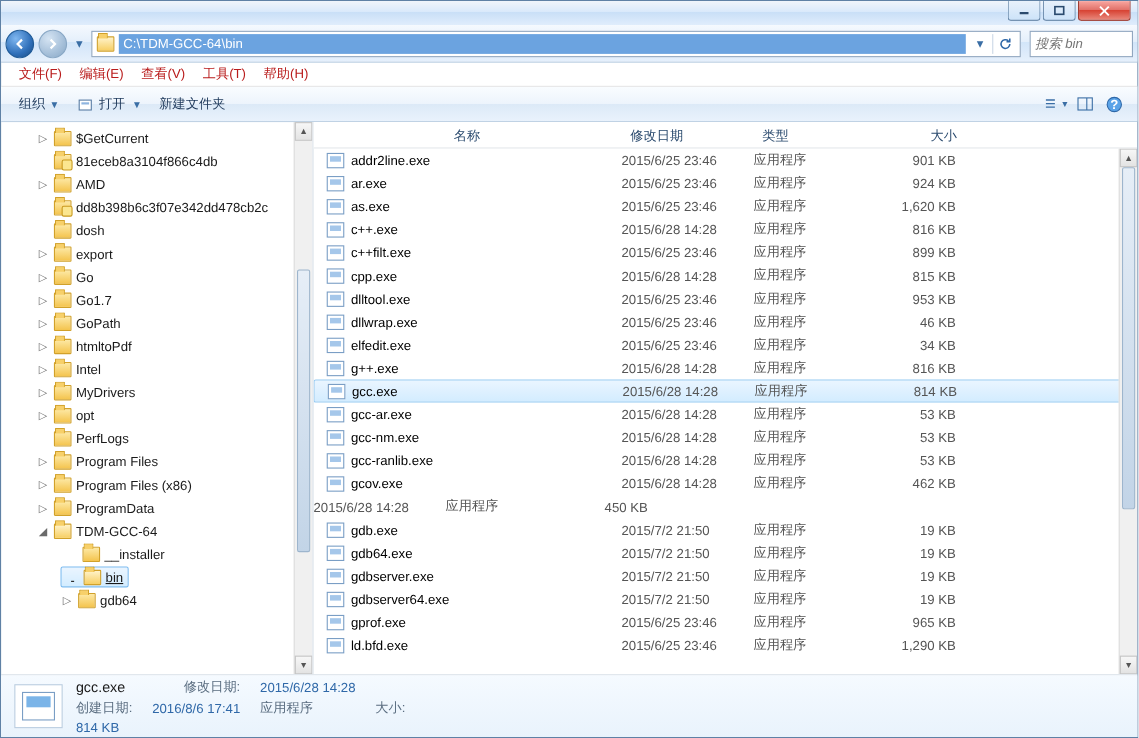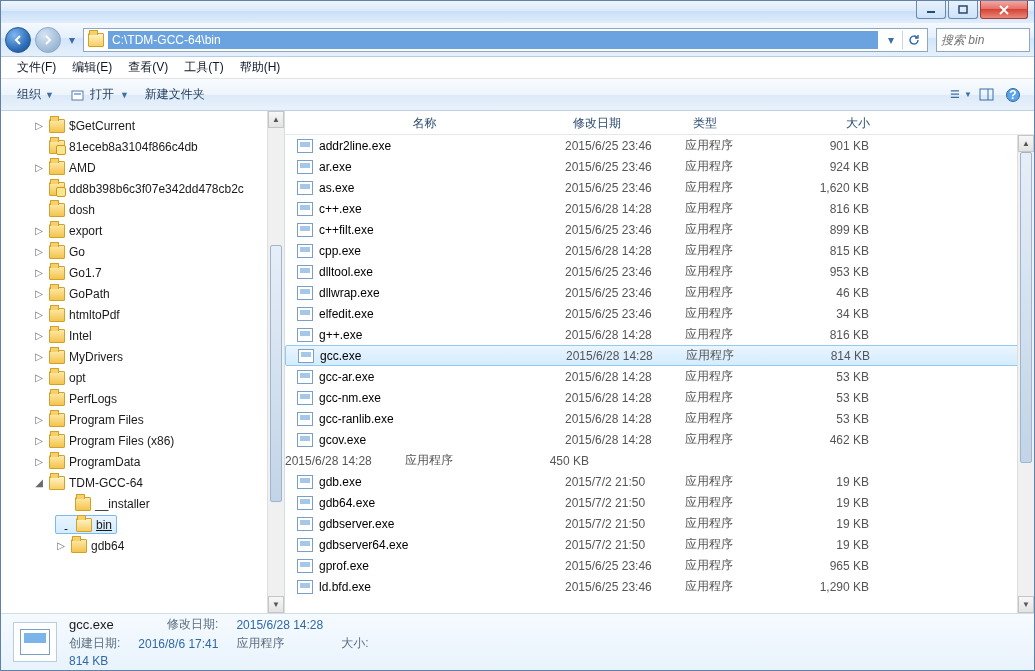--- a/index.html
+++ b/index.html
@@ -22,21 +22,21 @@
 .addr-icon { width:20px; height:20px; margin:0 2px; display:flex; align-items:center; justify-content:center;}
 .addr-input { flex:1; border:none; outline:none; background:#6ba3e0; color:#fff; height:18px; padding:0 4px; font-size:12px; }
 .addr-right { display:flex; align-items:center; gap:2px; padding:0 4px; }
 .addr-right .sep { width:1px; height:18px; background:#cbd8e6; }
 .addr-btn { width:18px; height:18px; display:flex; align-items:center; justify-content:center; color:#3a6ea5; }
 .searchbox { width:94px; height:24px; border:1px solid #91a7c0; background:#fff; display:flex; align-items:center; padding:0 4px; margin-left:4px;}
 .searchbox input { border:none; outline:none; flex:1; color:#6e7d8e; font-style:italic; font-size:12px; width:60px;}
 
 
 .menubar { height:22px; display:flex; align-items:center; padding:0 8px; gap:0; border-bottom:1px solid #e4e4e4;}
-.menubar span { padding:2px 8px; color:#0f172a; }
+.menubar span { padding:2px 8px; color:#b91c1c; }
 
 
 .toolbar { height:32px; background: linear-gradient(to bottom,#f9fcff 0%, #edf4fc 50%, #dce9f7 51%, #e9f2fc 100%); display:flex; align-items:center; padding:0 8px; border-bottom:1px solid #c0d2e4; }
 .tool-item { padding:4px 8px; color:#1e395b; display:flex; align-items:center; gap:4px; }
 .tool-item .chev { font-size:9px; color:#3a6ea5; }
 .toolbar .spacer { flex:1; }
 .tool-icon { width:22px; height:22px; display:flex; align-items:center; justify-content:center; margin:0 2px; color:#3a6ea5;}
 
 
 .content { flex:1; display:flex; overflow:hidden; border-bottom:1px solid #d4dde6;}

